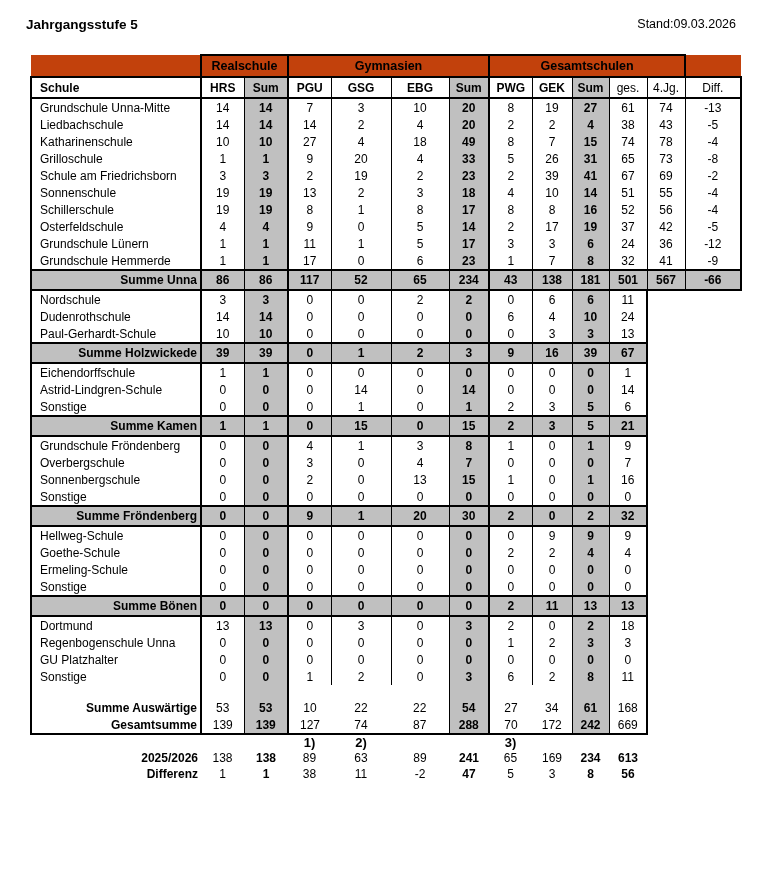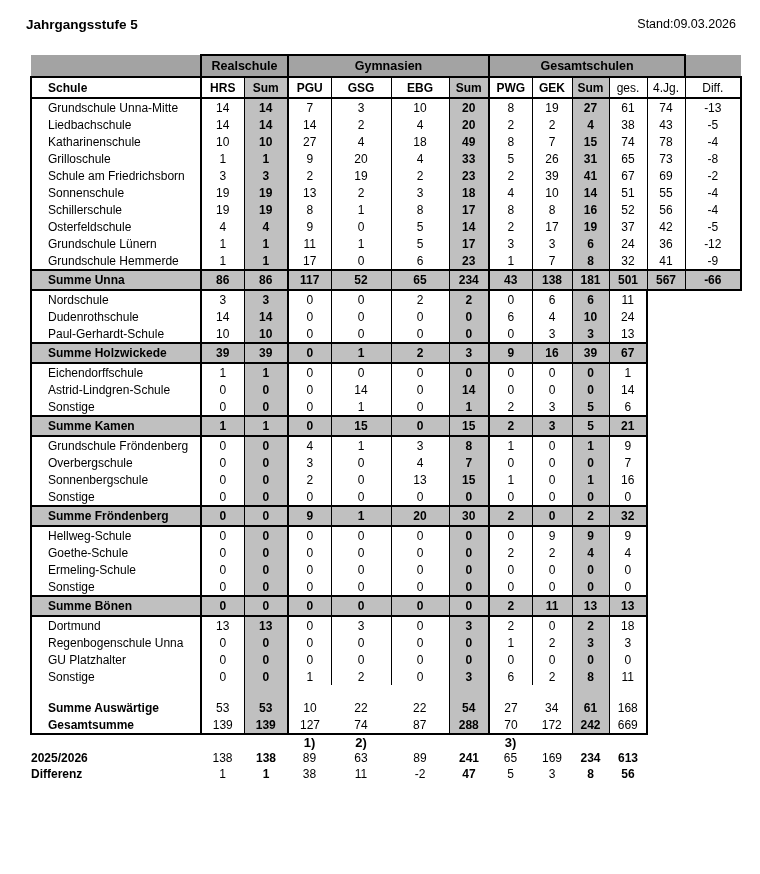--- a/index.html
+++ b/index.html
@@ -17,27 +17,27 @@
 
   table.report {
     border-collapse:collapse; table-layout:fixed;
     width:710px; margin:22px 0 0 30px;
   }
   td {
     font-size:12px; text-align:center; padding:0;
     height:17px; overflow:hidden; white-space:nowrap;
     border-left:1px solid #000; border-right:1px solid #000;
   }
-  td.c0 { text-align:left; padding-left:16px; border-left:2px solid #000; }
+  td.c0 { text-align:left; padding-left:8px; border-left:2px solid #000; }
   td.r2 { border-right:2px solid #000; }
   td.gray { background:#c0c0c0; font-weight:bold; }
   td.bold { font-weight:bold; }
-  td.rlabel { text-align:left; padding-right:3px; font-weight:bold; }
-
-  tr.grp td { border:none; height:20px; font-weight:bold; font-size:12.5px; background:#a3a3a3; }
+  td.rlabel { text-align:right; padding-right:3px; font-weight:bold; }
+
+  tr.grp td { border:none; height:20px; font-weight:bold; font-size:12.5px; background:#c2410c; }
   tr.grp td.box { border:2px solid #000; }
 
   tr.hdr td { border-top:2px solid #000; border-bottom:2px solid #000; font-weight:bold; height:19px; }
   tr.hdr td.light { font-weight:normal; }
 
   tr.sum td { background:#c0c0c0; font-weight:bold; border-top:2px solid #000; border-bottom:2px solid #000; height:18px; }
   tr.tall td { height:37px; vertical-align:bottom; padding-bottom:1px; }
 
   tr.sp td { height:14px; }
   td.nbr { border-right:none; }

